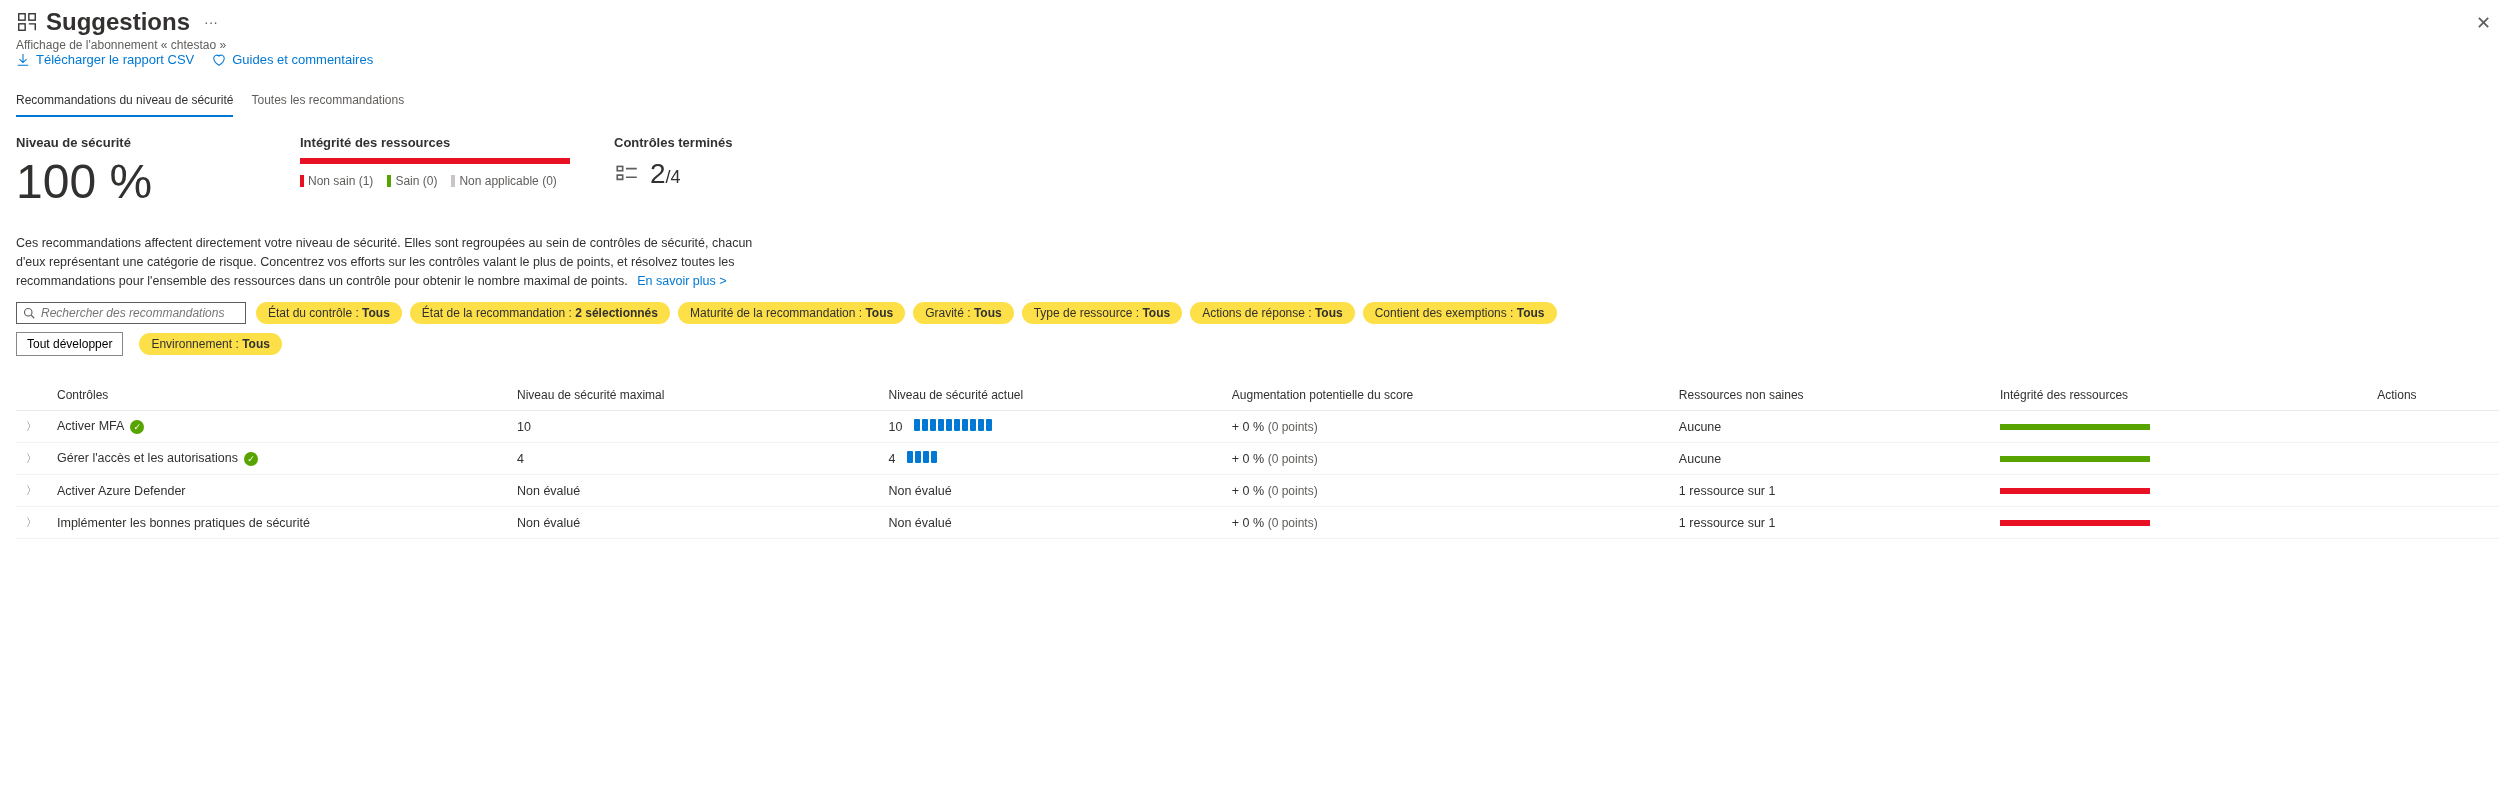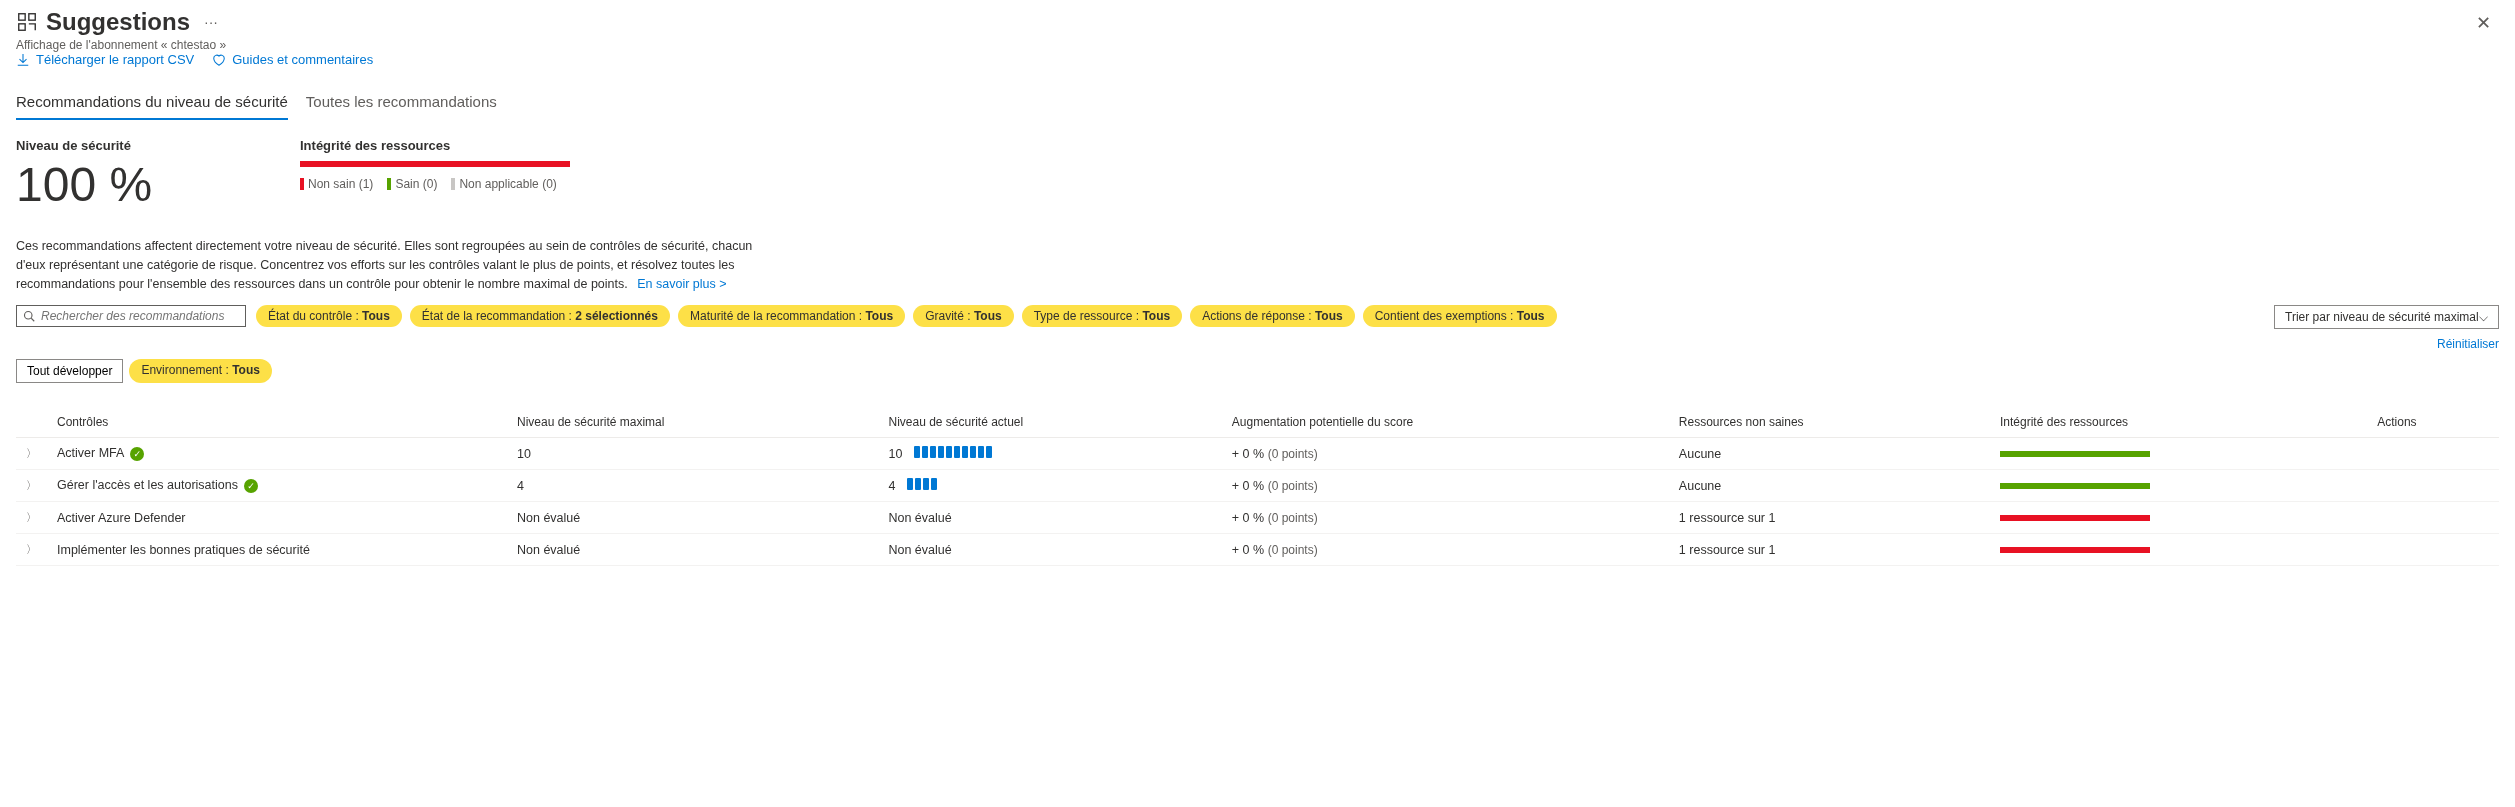--- a/index.html
+++ b/index.html
@@ -11,21 +11,21 @@
     .page-title { font-size: 24px; font-weight: 600; color: #323130; }
     .ellipsis { color: #605e5c; font-size: 14px; padding: 4px 6px; }
     .subtitle { font-size: 12px; color: #605e5c; margin-top: 2px; }
     .close-btn { font-size: 18px; color: #605e5c; cursor: pointer; padding: 4px 8px; }
 
     .toolbar { display: flex; gap: 18px; align-items: center; }
     .toolbar-link { color: #0078d4; font-size: 13px; cursor: pointer; display: inline-flex; align-items: center; gap: 6px; }
     .toolbar-link svg { width: 14px; height: 14px; }
 
     .tabs { margin-top: 20px; display: flex; gap: 18px; border-bottom: 0; }
-    .tab { font-size: 15px; padding: 6px 0 8px 0; cursor: pointer; color: #605e5c; }
+    .tab { font-size: 12px; padding: 6px 0 8px 0; cursor: pointer; color: #605e5c; }
     .tab.active { color: #323130; border-bottom: 2px solid #0078d4; font-weight: 400; }
 
     .stats { margin-top: 18px; display: flex; gap: 44px; flex-wrap: wrap; }
     .stat-block { min-width: 240px; }
     .stat-title { font-size: 13px; font-weight: 600; margin-bottom: 8px; color: #323130; }
     .score-row { display: flex; align-items: flex-end; gap: 12px; }
     .score-big { font-size: 48px; font-weight: 400; line-height: 1; color: #323130; white-space: nowrap;}
     .score-bar-wrap { display:flex; flex-direction:column; gap:6px;}
     .score-bar { width: 290px; height: 6px; background: #0078d4; }
     .score-legend { font-size: 12px; color: #605e5c; display: flex; gap: 12px; flex-wrap: wrap; align-items:center;}
@@ -59,21 +59,21 @@
     .col-chevron { width: 24px; }
     .chevron { color: #605e5c; font-size: 11px; cursor: pointer; }
     .check-badge { display:inline-flex; width:14px; height:14px; border-radius:50%; background:#57a300; color:#fff; align-items:center; justify-content:center; font-size:9px; margin-left:6px; vertical-align:middle;}
     .segmented { display:inline-flex; gap:2px; }
     .seg { width:6px; height:12px; background:#0078d4; border-radius:1px;}
     .hbar { width:150px; height:6px; }
     .hbar.green { background:#57a300; }
     .hbar.red { background:#e81123; }
     .points-sub { color:#605e5c; font-size:12px;}
     .col-ctrl { width: 460px;}
-    .second-row-filters { display:flex; gap:6px; margin-top:8px; width:100%;}
+    .second-row-filters { display:flex; align-items:center; gap:16px; margin-top:8px; width:100%;}
     .right-controls { margin-left:auto; display:flex; flex-direction:column; align-items:flex-end; gap:8px;}
   </style>
 </head>
 <body>
 
 <div class="header">
   <div>
     <div class="title-block">
       <span class="title-icon">
         <svg viewBox="0 0 24 24" fill="none" stroke="#323130" stroke-width="1.5">
@@ -131,20 +131,30 @@
           <span class="leg-box" style="background:#57a300"></span>
           <span>Sain (0)</span>
         </span>
       <span class="leg-chip">
           <span class="leg-box" style="background:#c8c6c4"></span>
           <span>Non applicable (0)</span>
         </span>
     </div>
   </div>
 
+  <div class="stat-block" style="min-width:140px">
+    <div class="stat-title">Contrôles terminés</div>
+    <div class="metric-row">
+      <svg class="metric-icon" viewBox="0 0 24 24" fill="none" stroke="#605e5c" stroke-width="1.5">
+          <rect x="3" y="5" width="5" height="4"></rect>
+          <path d="M11 7h10M3 13h5v4H3zM11 15h10"></path>
+        </svg>
+      <div><span class="metric-num">2</span><span class="metric-total">/4</span></div>
+    </div>
+  </div>
 
 </div>
 
 <div class="description">
   <span>Ces recommandations affectent directement votre niveau de sécurité. Elles sont regroupées au sein de contrôles de sécurité, chacun d'eux représentant une catégorie de risque. Concentrez vos efforts sur les contrôles valant le plus de points, et résolvez toutes les recommandations pour l'ensemble des ressources dans un contrôle pour obtenir le nombre maximal de points.</span>
   <span class="learn-more">En savoir plus &gt;</span>
 </div>
 
 <div class="filters-row">
   <div class="search-wrap">
@@ -155,27 +165,20 @@
     <input type="text" placeholder="Rechercher des recommandations" style="">
   </div>
   <div class="pill-group">
     <span class="pill"><span>État du contrôle : </span><b>Tous</b></span>
     <span class="pill"><span>État de la recommandation : </span><b>2 sélectionnés</b></span>
     <span class="pill"><span>Maturité de la recommandation : </span><b>Tous</b></span>
     <span class="pill"><span>Gravité : </span><b>Tous</b></span>
     <span class="pill"><span>Type de ressource : </span><b>Tous</b></span>
     <span class="pill"><span>Actions de réponse : </span><b>Tous</b></span>
     <span class="pill"><span>Contient des exemptions : </span><b>Tous</b></span>
-  </div>
-  <div class="right-controls">
-    <div class="sort-select">
-      <span>Trier par niveau de sécurité maximal</span>
-      <span>⌵</span>
-    </div>
-    <span class="reset-link">Réinitialiser</span>
   </div>
 </div>
 
 <div class="second-row-filters">
   <button class="expand-btn">Tout développer</button>
   <span class="pill"><span>Environnement : </span><b>Tous</b></span>
 </div>
 
 <table class="table">
   <thead>

